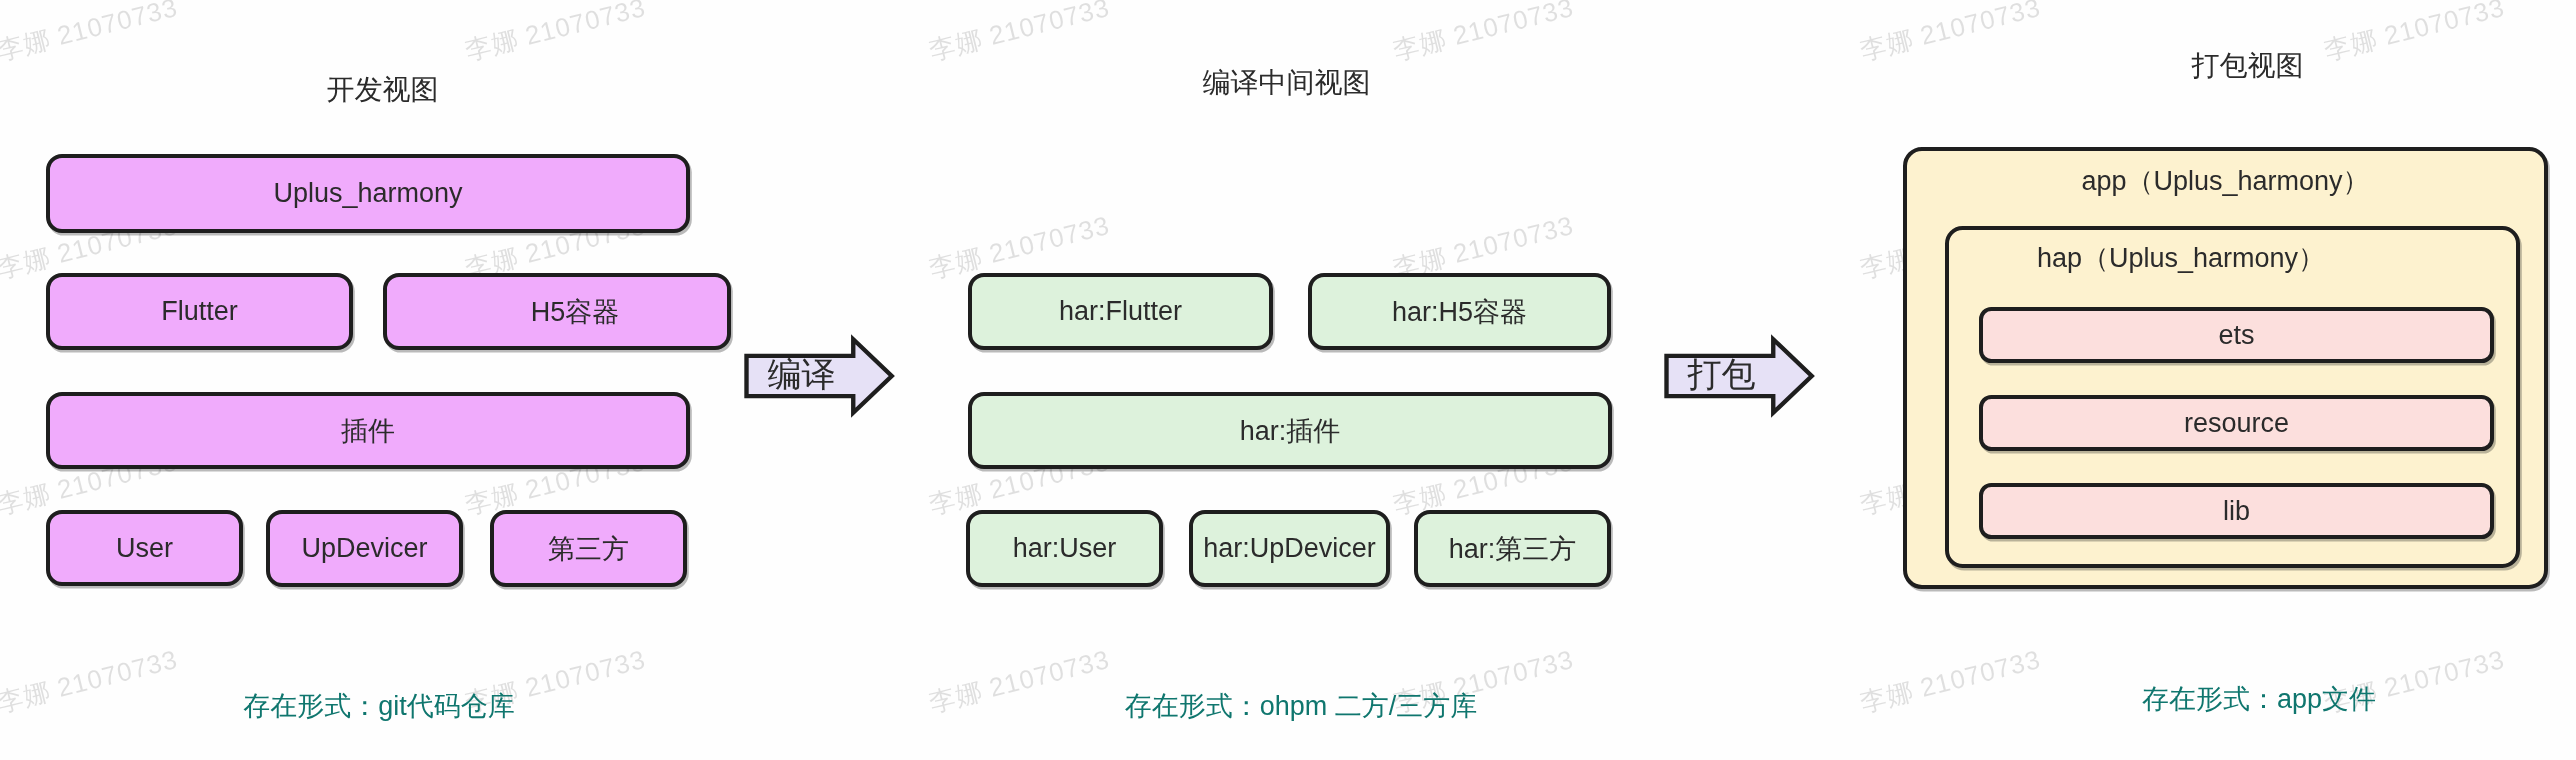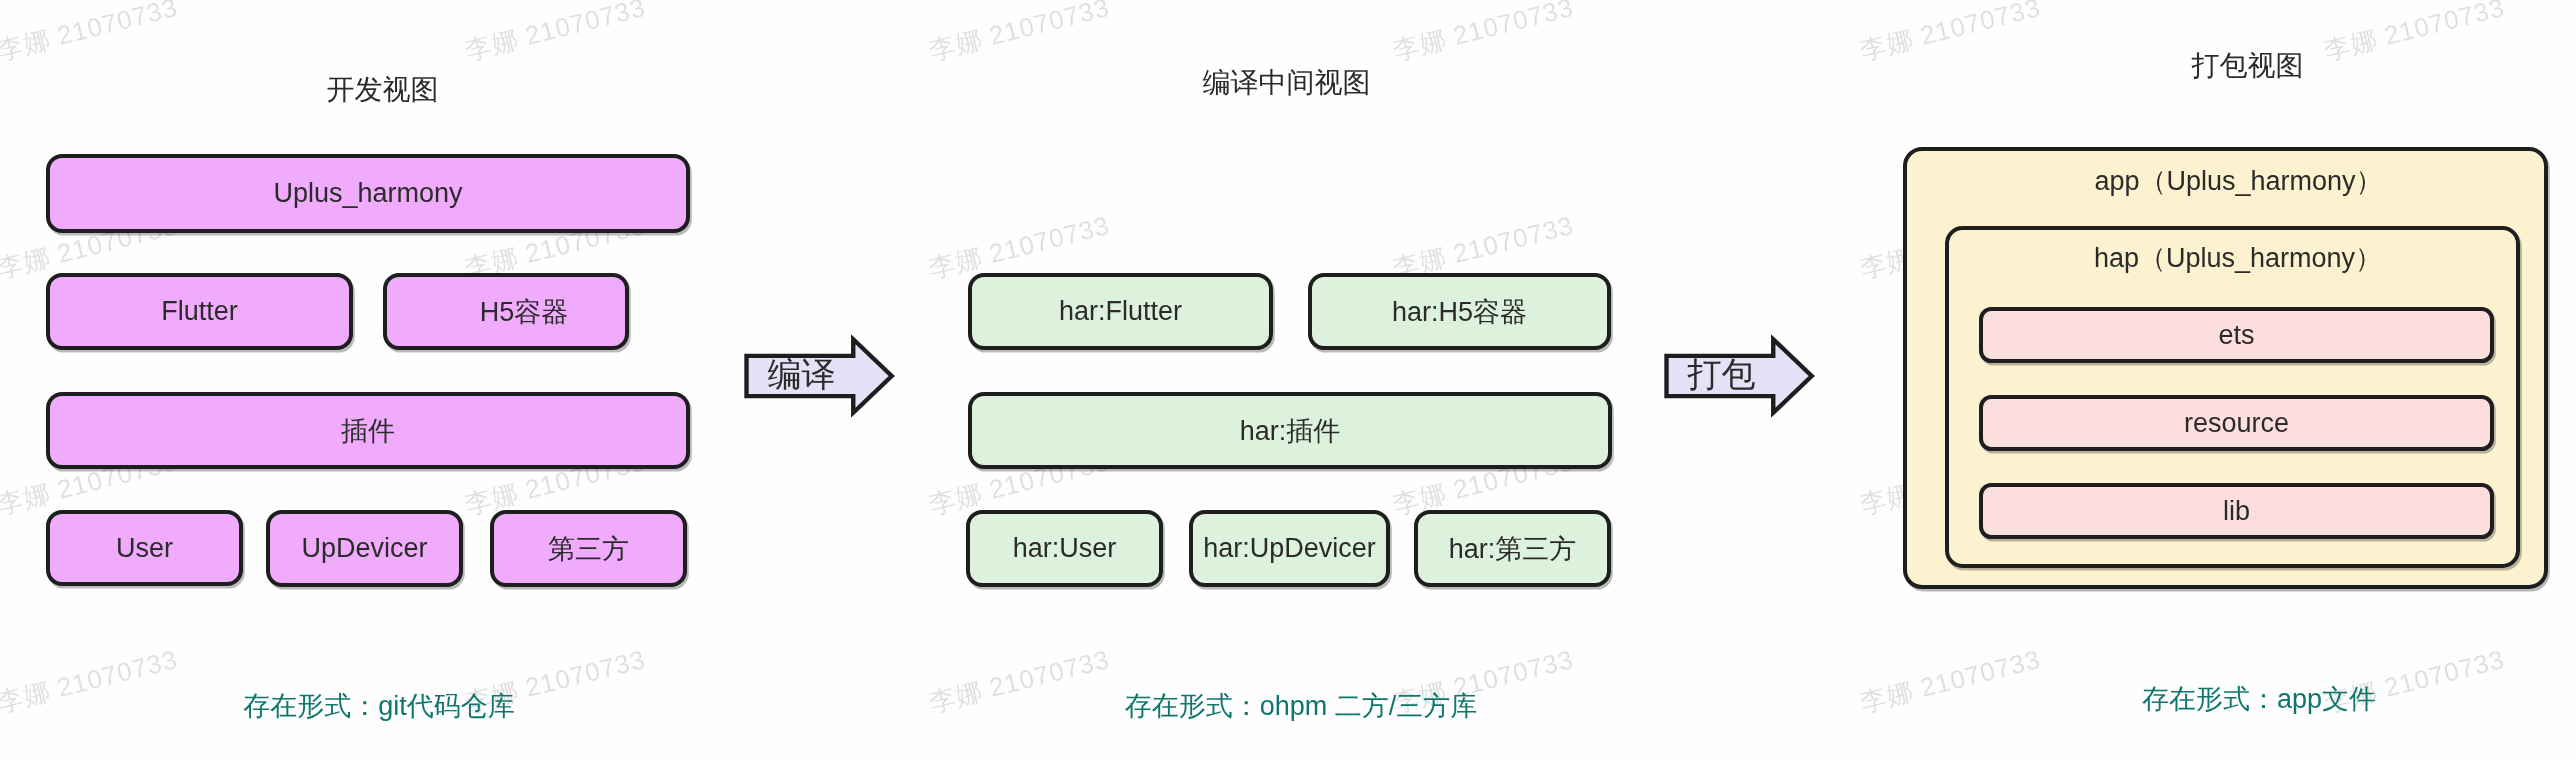--- a/index.html
+++ b/index.html
@@ -46,21 +46,21 @@
     text-align:center;
   }
   .dev-box{background:#f0abfc;}
   .har-box{background:#ddf2dc;}
   .pack-box{background:#fdf2cf;}
   .file-box{background:#fcdfdd;border-radius:12.3px;}
 
   
   #box-uplus   {left:46px;  top:154px; width:644px; height:79px;}
   #box-flutter {left:46px;  top:273px; width:307px; height:77px;}
-  #box-h5      {left:383px; top:273px; width:246px; height:77px;padding-left:36px;}
+  #box-h5      {left:383px; top:273px; width:348px; height:77px;padding-left:36px;}
   #box-plugin  {left:46px;  top:392px; width:644px; height:77px;}
   #box-user    {left:46px;  top:510px; width:197px; height:76px;}
   #box-updev   {left:266px; top:510px; width:197px; height:77px;}
   #box-third   {left:490px; top:510px; width:197px; height:77px;}
 
   
   #box-har-flutter {left:968px; top:273px; width:305px; height:77px;}
   #box-har-h5      {left:1308px; top:273px; width:303px; height:77px;}
   #box-har-plugin  {left:968px; top:392px; width:644px; height:77px;}
   #box-har-user    {left:966px; top:510px; width:197px; height:77px;}
@@ -68,21 +68,21 @@
   #box-har-third   {left:1414px; top:510px; width:197px; height:77px;}
 
   
   #box-app {left:1903px; top:147px; width:645px; height:442px; border-radius:19px;}
   #box-hap {left:1945px; top:226px; width:575px; height:342px; border-radius:17.5px;}
   #box-ets      {left:1979px; top:307px; width:515px; height:56px;}
   #box-resource {left:1979px; top:395px; width:515px; height:56px;}
   #box-lib      {left:1979px; top:483px; width:515px; height:56px;}
   .pack-label{
     position:absolute;left:0;right:5px;
-    text-align:center;font-size:27px;color:#2b2b2b;margin-left:13px;
+    text-align:center;font-size:27px;color:#2b2b2b;
   }
   #label-app{top:163px;}
   #label-hap{top:240px;}
 
   .caption{
     position:absolute;
     font-size:27px;
     width:386px;
     text-align:center;
     color:#0f766e;
@@ -169,21 +169,21 @@
   <div class="caption" id="caption-compile">存在形式：ohpm 二方/三方库</div>
 
   <svg class="arrow-svg" id="arrow-package" viewBox="0 0 176 96">
     <polygon points="4,25 126,25 126,6 170,48 126,90 126,71 4,71" fill="#e6e1f6" stroke="#1e1e1e" stroke-width="5" stroke-linejoin="miter"></polygon>
   </svg>
   <div class="arrow-label" id="arrow-package-label">打包</div>
 
   <div class="box pack-box" id="box-app"></div>
   <div class="pack-label" id="label-app" style="left:1903px;width:645px;">app（Uplus_harmony）</div>
   <div class="box pack-box" id="box-hap"></div>
-  <div class="pack-label" id="label-hap" style="left:1945px;width:472px;padding-left:44px;">hap（Uplus_harmony）</div>
+  <div class="pack-label" id="label-hap" style="left:1945px;width:472px;">hap（Uplus_harmony）</div>
   <div class="box file-box" id="box-ets">ets</div>
   <div class="box file-box" id="box-resource">resource</div>
   <div class="box file-box" id="box-lib">lib</div>
   <div class="caption" id="caption-package">存在形式：app文件</div>
 
 
 </div>
 
 
 </body></html>

